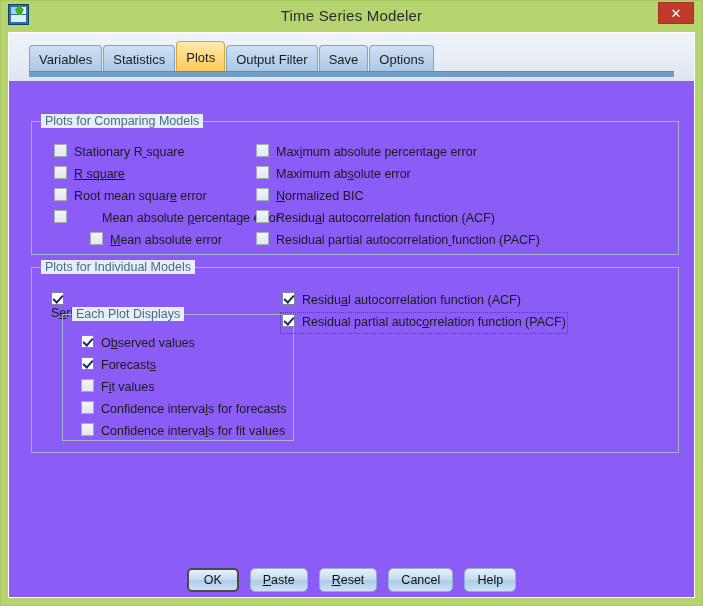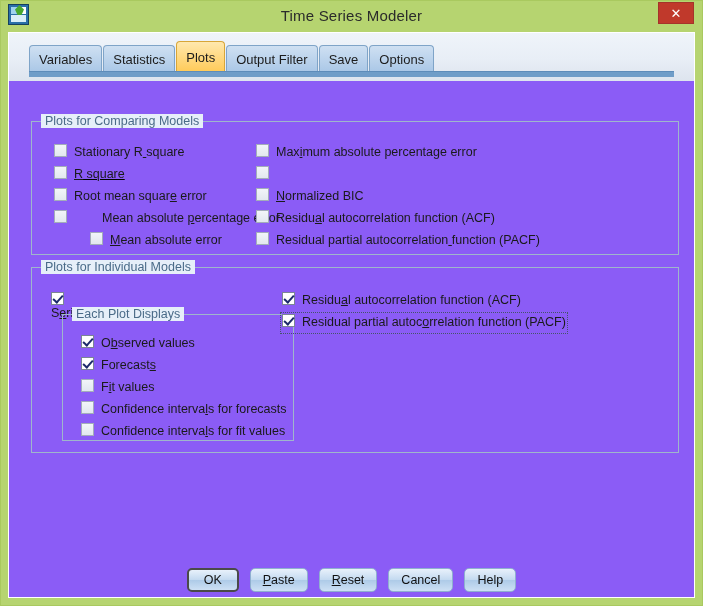--- a/index.html
+++ b/index.html
@@ -307,20 +307,21 @@
             <span class="cb-label"><span class="mn">M</span>ean absolute error</span>
           </div>
         </div>
       <div id="cmp-right">
           <div class="cb-row" style="left: 224px; top: 22px;">
             <span class="cbox"></span>
             <span class="cb-label">Max<span class="mn">i</span>mum absolute percentage error</span>
           </div>
           <div class="cb-row" style="left: 224px; top: 44px;">
             <span class="cbox"></span>
+            <span class="cb-label">Maximum ab<span class="mn">s</span>olute error</span>
           </div>
           <div class="cb-row" style="left: 224px; top: 66px;">
             <span class="cbox"></span>
             <span class="cb-label"><span class="mn">N</span>ormalized BIC</span>
           </div>
           <div class="cb-row" style="left: 224px; top: 88px;">
             <span class="cbox"></span>
             <span class="cb-label">Residu<span class="mn">a</span>l autocorrelation function (ACF)</span>
           </div>
           <div class="cb-row" style="left: 224px; top: 110px;">

